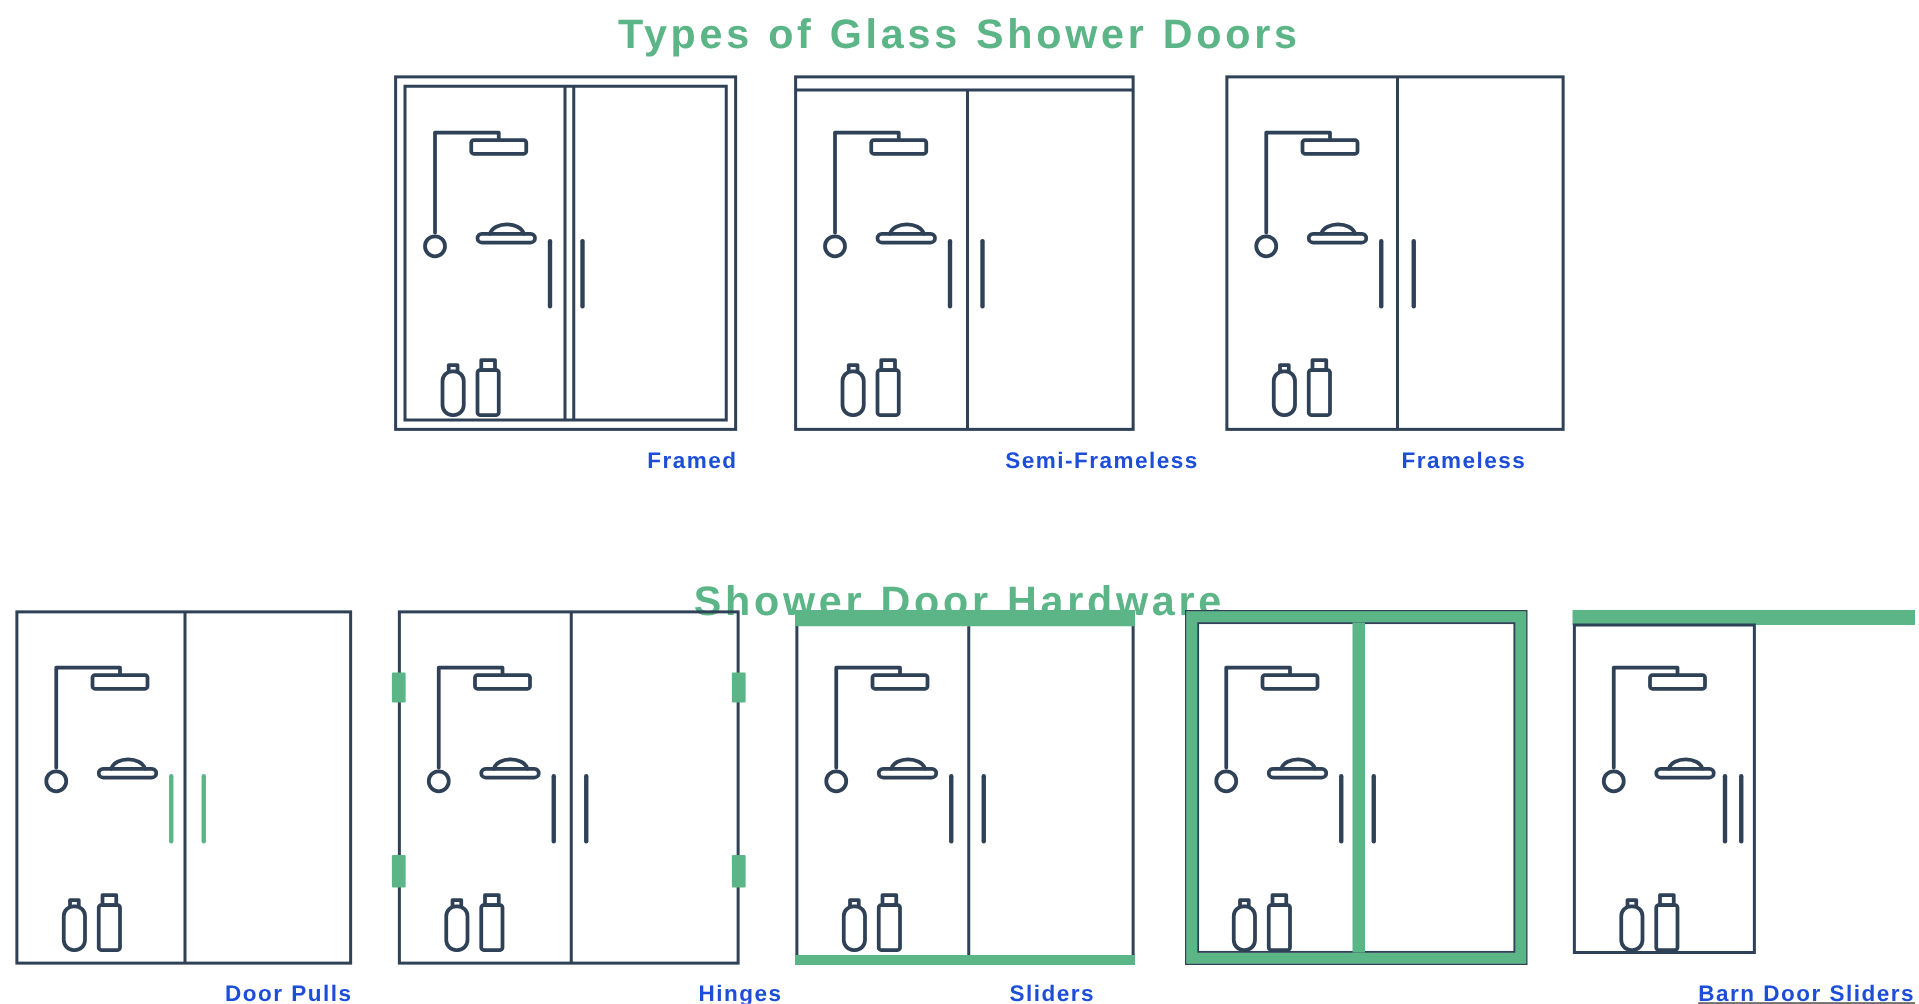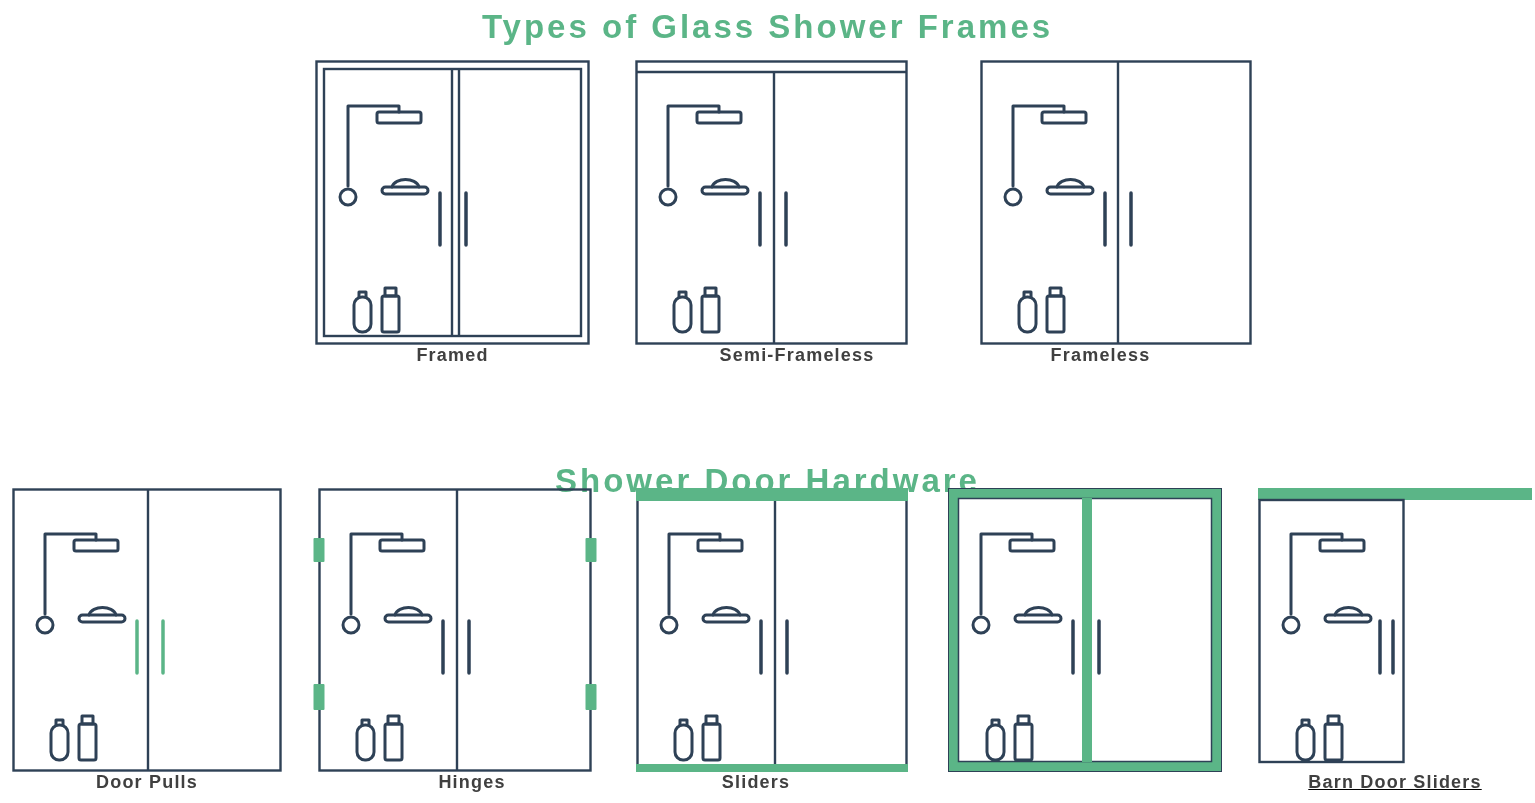--- a/index.html
+++ b/index.html
@@ -9,21 +9,21 @@
   }
   .title{
     position:absolute;left:0;width:100%;text-align:center;
     color:#5bb587;font-weight:800;font-size:33px;letter-spacing:3px;
   }
   .title-types{top:8px;}
   .title-hardware{top:438px;margin-top:24px;}
   .card{position:absolute;}
   .card svg{display:block;overflow:visible;}
   .caption{
-    margin-top:0;text-align:center;color:#404040;
+    margin-top:13px;text-align:right;color:#1d4ed8;
     font-weight:800;font-size:18px;letter-spacing:1.2px;white-space:nowrap;
   }
   .lnt{fill:none;stroke:#2e4156;stroke-width:2.4;}
   .grn{fill:#5bb587;stroke:none;}
   .grn-ln{fill:none;stroke:#5bb587;}
   .handles-ink{color:#2e4156;}
   .handles-green{color:#5bb587;}
 </style>
 </head>
 <body>
@@ -45,21 +45,21 @@
       <rect x="67" y="236" width="17" height="36" rx="2"></rect>
       <rect x="70" y="228" width="11" height="8"></rect>
     </g>
     <g id="sym-handles" fill="none" stroke="currentColor" stroke-width="3.5" stroke-linecap="round">
       <line x1="125" y1="133" x2="125" y2="185"></line>
       <line x1="151" y1="133" x2="151" y2="185"></line>
     </g>
   </defs>
 </svg>
 
-<div class="title title-types">Types of Glass Shower Frames</div>
+<div class="title title-types">Types of Glass Shower Doors</div>
 
 <div class="card" style="left:315px;top:60px;width:275px;">
   <svg viewBox="0 0 275 285" width="275" height="285">
     <rect x="1.5" y="1.5" width="272" height="282" class="lnt"></rect>
     <rect x="9" y="9" width="257" height="267" class="lnt"></rect>
     <line x1="137" y1="9" x2="137" y2="276" class="lnt"></line>
     <line x1="144" y1="9" x2="144" y2="276" class="lnt"></line>
     <use href="#sym-interior"></use>
     <g class="handles-ink">
         <use href="#sym-handles"></use>

